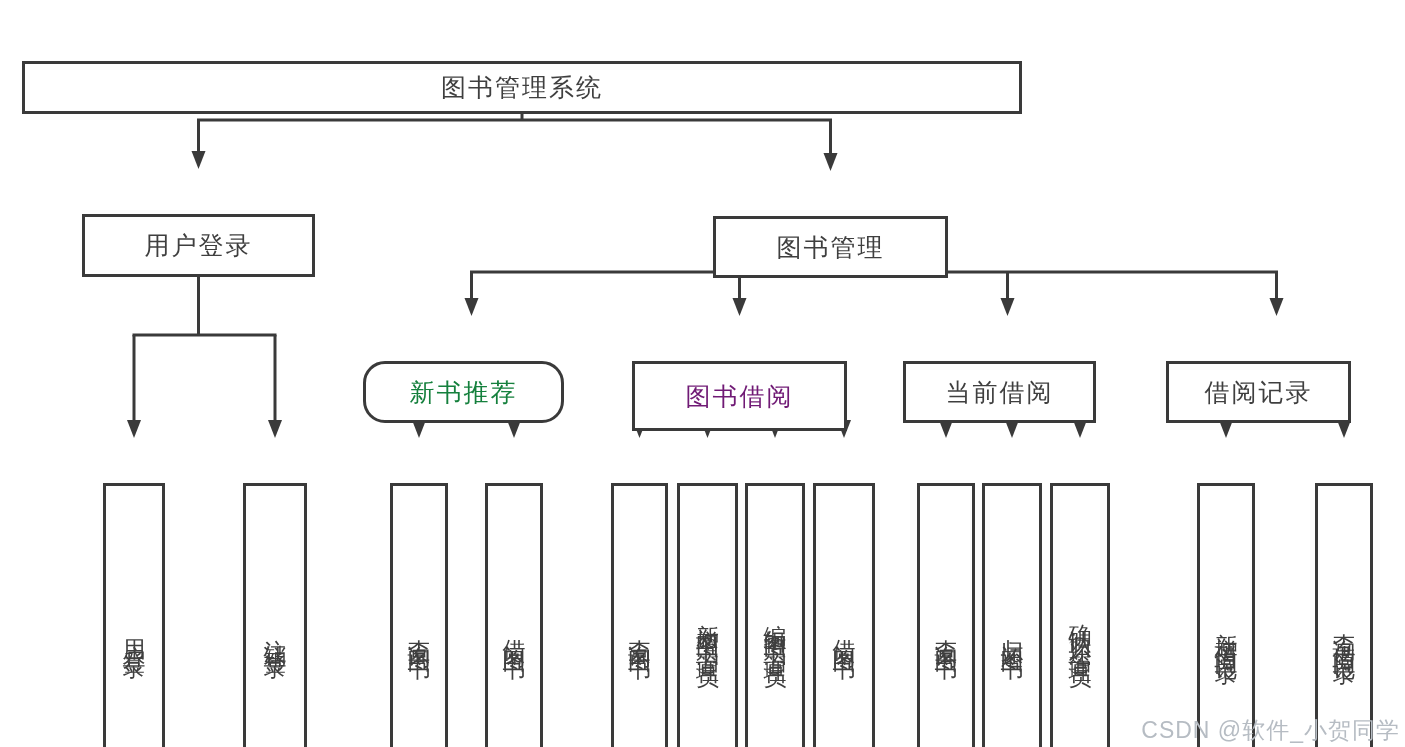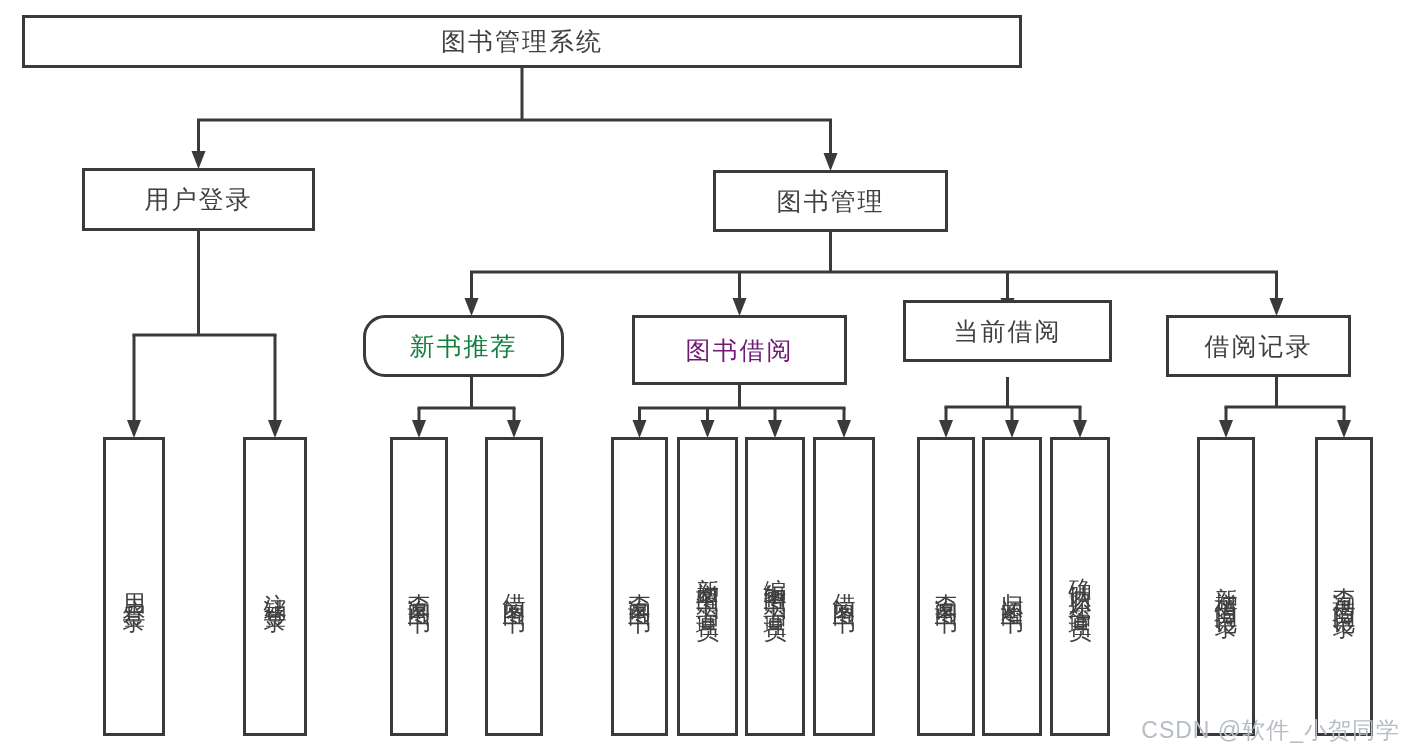--- a/index.html
+++ b/index.html
@@ -23,20 +23,21 @@
 
   .node {
     position: absolute;
     border: 3px solid #3a3a3a;
     background: #ffffff;
     color: #3f3f3f;
     display: flex;
     align-items: center;
     justify-content: center;
     white-space: nowrap;
+    margin-top: 46px;
   }
   .node.horizontal {
     font-size: 25px;
     letter-spacing: 2px;
   }
   .node.vertical {
     writing-mode: vertical-rl;
     font-size: 23px;
     letter-spacing: 6px;
     line-height: 1;
@@ -108,21 +109,21 @@
       <polygon points="1219,420 1233,420 1226,438" fill="#3a3a3a"></polygon>
       <line x1="1344" y1="407" x2="1344" y2="422" stroke="#3a3a3a" stroke-width="3"></line>
       <polygon points="1337,420 1351,420 1344,438" fill="#3a3a3a"></polygon>
     </svg>
   <div id="nodes">
       <div class="node horizontal" style="left: 22px; top: 15px; width: 1000px; height: 53px; border-color: rgb(58, 58, 58); color: rgb(63, 63, 63);">图书管理系统</div>
       <div class="node horizontal" style="left: 82px; top: 168px; width: 233px; height: 63px; border-color: rgb(58, 58, 58); color: rgb(63, 63, 63);">用户登录</div>
       <div class="node horizontal" style="left: 713px; top: 170px; width: 235px; height: 62px; border-color: rgb(58, 58, 58); color: rgb(63, 63, 63);">图书管理</div>
       <div class="node horizontal" style="left: 363px; top: 315px; width: 201px; height: 62px; border-color: rgb(58, 58, 58); color: #15803d; border-radius: 22px;">新书推荐</div>
       <div class="node horizontal" style="left: 632px; top: 315px; width: 215px; height: 70px; border-color: rgb(58, 58, 58); color: #701a75;">图书借阅</div>
-      <div class="node horizontal" style="left: 903px; top: 300px; width: 209px; height: 62px; border-color: rgb(58, 58, 58); color: rgb(63, 63, 63);">当前借阅</div>
+      <div class="node horizontal" style="left: 903px; top: 315px; width: 193px; height: 62px; border-color: rgb(58, 58, 58); color: rgb(63, 63, 63);">当前借阅</div>
       <div class="node horizontal" style="left: 1166px; top: 315px; width: 185px; height: 62px; border-color: rgb(58, 58, 58); color: rgb(63, 63, 63);">借阅记录</div>
       <div class="node vertical" style="left: 103px; top: 437px; width: 62px; height: 299px; border-color: rgb(58, 58, 58); color: rgb(63, 63, 63);">用户登录</div>
       <div class="node vertical" style="left: 243px; top: 437px; width: 64px; height: 299px; border-color: rgb(58, 58, 58); color: rgb(63, 63, 63);">注销登录</div>
       <div class="node vertical" style="left: 390px; top: 437px; width: 58px; height: 299px; border-color: rgb(58, 58, 58); color: rgb(63, 63, 63);">查询图书</div>
       <div class="node vertical" style="left: 485px; top: 437px; width: 58px; height: 299px; border-color: rgb(58, 58, 58); color: rgb(63, 63, 63);">借阅图书</div>
       <div class="node vertical" style="left: 611px; top: 437px; width: 57px; height: 299px; border-color: rgb(58, 58, 58); color: rgb(63, 63, 63);">查询图书</div>
       <div class="node vertical" style="left: 677px; top: 437px; width: 61px; height: 299px; border-color: rgb(58, 58, 58); color: rgb(63, 63, 63);">新增图书（管理员）</div>
       <div class="node vertical" style="left: 745px; top: 437px; width: 60px; height: 299px; border-color: rgb(58, 58, 58); color: rgb(63, 63, 63);">编辑图书（管理员）</div>
       <div class="node vertical" style="left: 813px; top: 437px; width: 62px; height: 299px; border-color: rgb(58, 58, 58); color: rgb(63, 63, 63);">借阅图书</div>
       <div class="node vertical" style="left: 917px; top: 437px; width: 58px; height: 299px; border-color: rgb(58, 58, 58); color: rgb(63, 63, 63);">查询图书</div>

